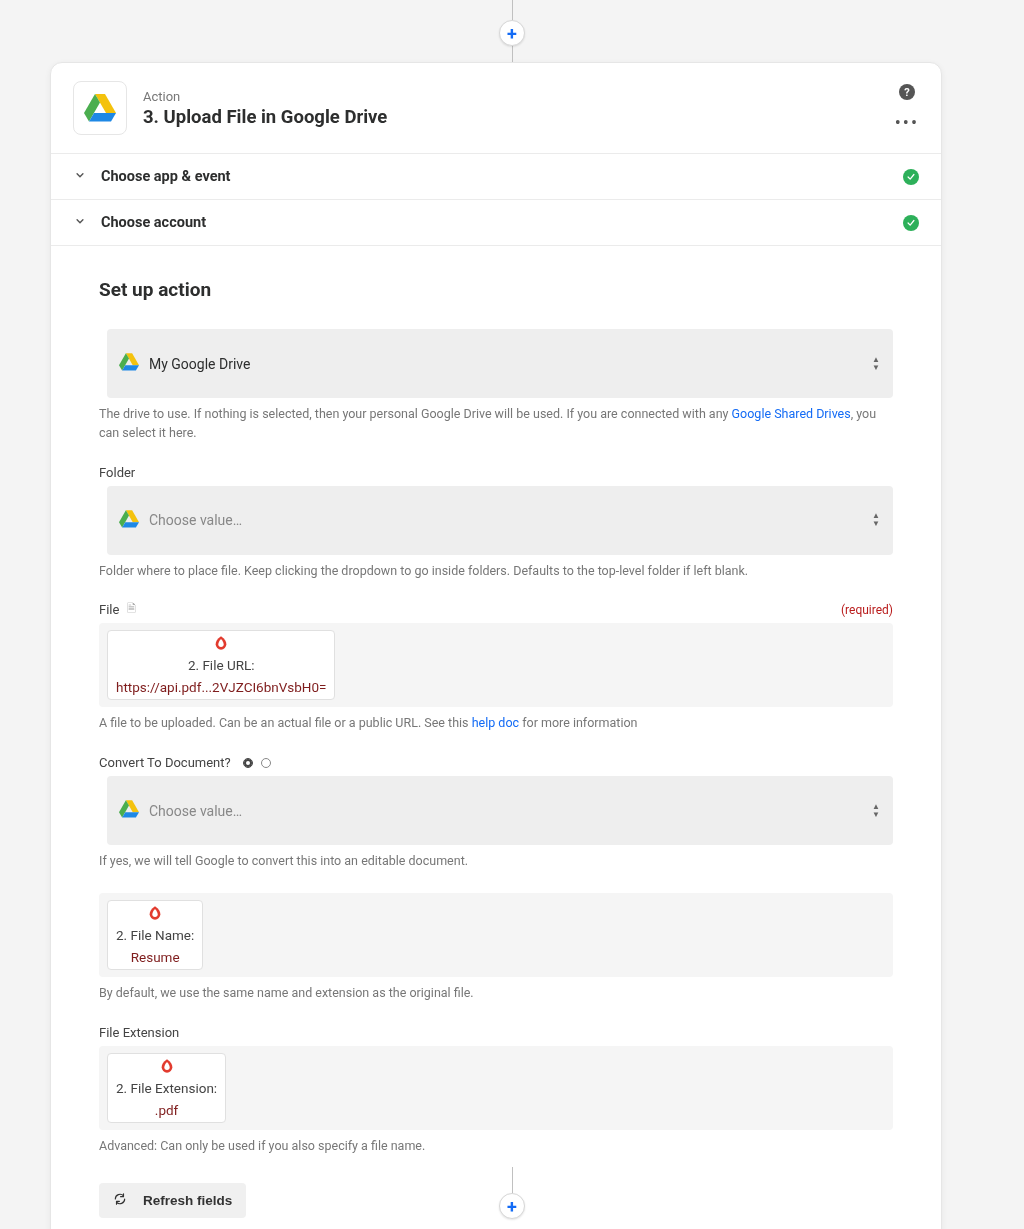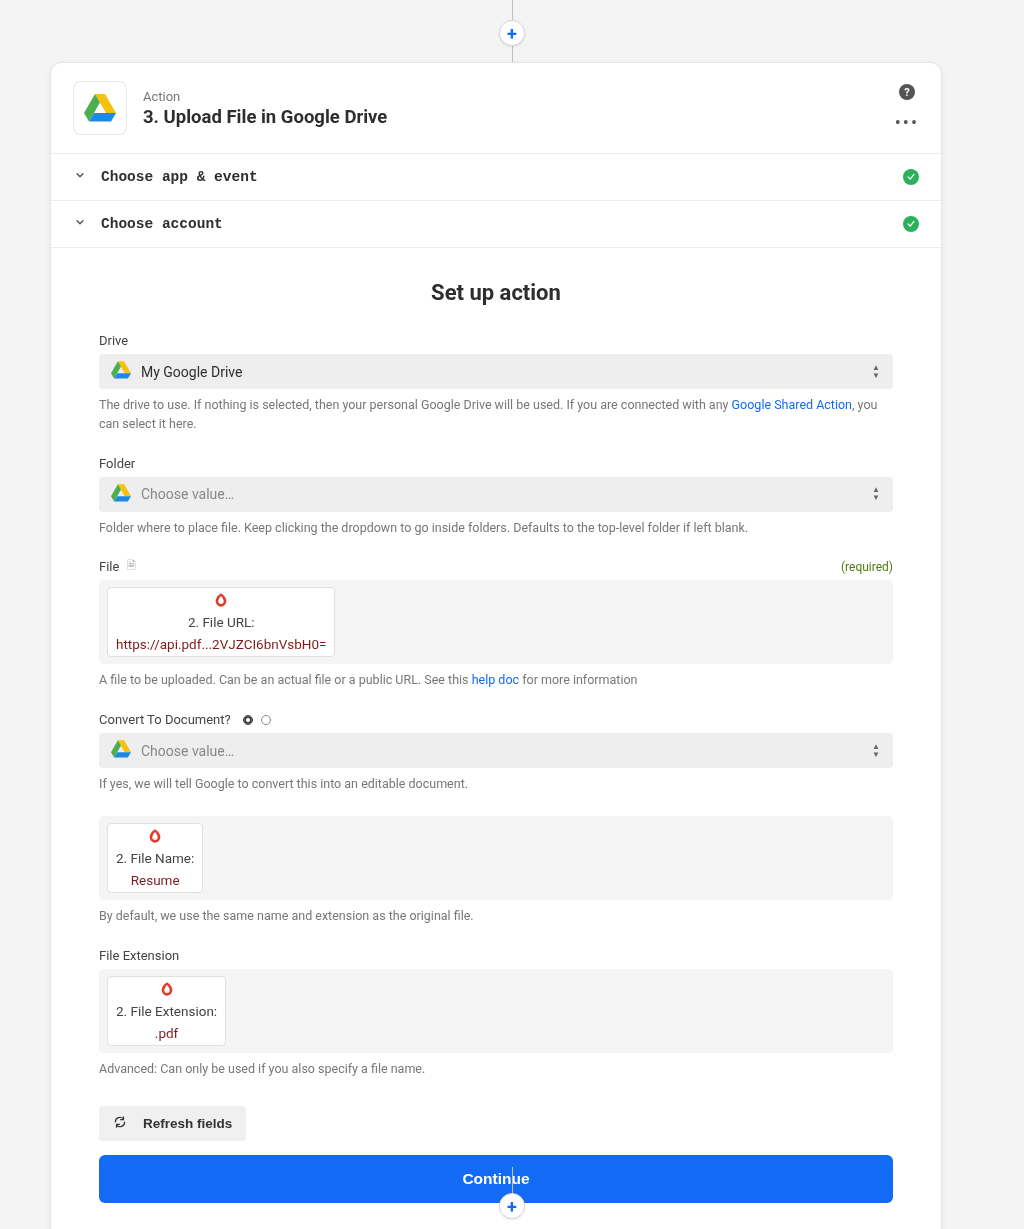--- a/index.html
+++ b/index.html
@@ -96,49 +96,49 @@
     font-size: 18px; color: #555; letter-spacing: 2px;
     cursor: pointer; line-height: 1;
   }
   .section-row {
     border-top: 1px solid #ebebeb;
     padding: 14px 22px;
     display: flex;
     align-items: center;
     gap: 14px;
     cursor: pointer;
-    font-family: Liberation Mono, monospace;
   }
   .section-row .chev { color: #555; }
   .section-row .label { font-weight: 700; font-size: 14.5px; flex: 1; }
   .check-badge {
     width: 16px; height: 16px; border-radius: 50%;
     background: #2db05a;
     display: flex; align-items: center; justify-content: center;
     color: #fff; font-size: 10px;
   }
   .panel {
     border-top: 1px solid #ebebeb;
     padding: 32px 48px 36px 48px;
   }
   .panel-title {
-    font-size: 22px; font-weight: 700; margin-bottom: 28px; text-align: center;
+    font-size: 19px; font-weight: 700; margin-bottom: 28px;
   }
   .field { margin-bottom: 22px; }
   .field-label { font-size: 13px; color: #444; margin-bottom: 6px; display: flex; align-items: center; gap: 6px; }
-  .field-label .required { color: #4d7c0f; margin-left: auto; font-size: 12px; }
+  .field-label .required { color: #b91c1c; margin-left: auto; font-size: 12px; }
   .select {
     background: #eeeeee;
     border-radius: 4px;
-    padding: 7px 12px;
+    padding: 24px 12px;
     display: flex;
     align-items: center;
     gap: 10px;
     cursor: pointer;
     position: relative;
+    margin-left: 8px;
   }
   .select-value { flex: 1; font-size: 14px; color: #2d2e2e; }
   .select-placeholder { color: #888; }
   .sort-arrows {
     width: 10px; color: #666;
     display: flex; flex-direction: column; align-items: center; gap: 1px;
     font-size: 8px; line-height: 1;
   }
   .help-text { font-size: 12.5px; color: #777; margin-top: 7px; line-height: 1.5; }
   .help-text a { color: #136bf5; text-decoration: none; }
@@ -249,34 +249,33 @@
         <svg width="10" height="10" viewBox="0 0 24 24">
             <path d="M5 12l5 5 9-11" stroke="#fff" stroke-width="3" fill="none" stroke-linecap="round" stroke-linejoin="round"></path>
           </svg>
       </span>
     </div>
 
     <div class="panel">
       <div class="panel-title">Set up action</div>
 
       <div class="field">
-        <div class="field-label">Drive</div>
         <div class="select">
           <span>
             <svg class="gdrive-mini" viewBox="0 0 64 56">
                 <polygon points="22,0 42,0 64,38 44,38" fill="#f4c20d"></polygon>
                 <polygon points="0,38 22,0 32,17 10,55" fill="#4bae4f"></polygon>
                 <polygon points="10,55 20,38 64,38 54,55" fill="#1e88e5"></polygon>
               </svg>
           </span>
           <span class="select-value">My Google Drive</span>
           <span class="sort-arrows">▲<br>▼</span>
         </div>
         <div class="help-text">
-          <span>The drive to use. If nothing is selected, then your personal Google Drive will be used. If you are connected with any </span><a href="#">Google Shared Action</a><span>, you can select it here.</span>
+          <span>The drive to use. If nothing is selected, then your personal Google Drive will be used. If you are connected with any </span><a href="#">Google Shared Drives</a><span>, you can select it here.</span>
         </div>
       </div>
 
       <div class="field">
         <div class="field-label">Folder</div>
         <div class="select">
           <span>
             <svg class="gdrive-mini" viewBox="0 0 64 56">
                 <polygon points="22,0 42,0 64,38 44,38" fill="#f4c20d"></polygon>
                 <polygon points="0,38 22,0 32,17 10,55" fill="#4bae4f"></polygon>

